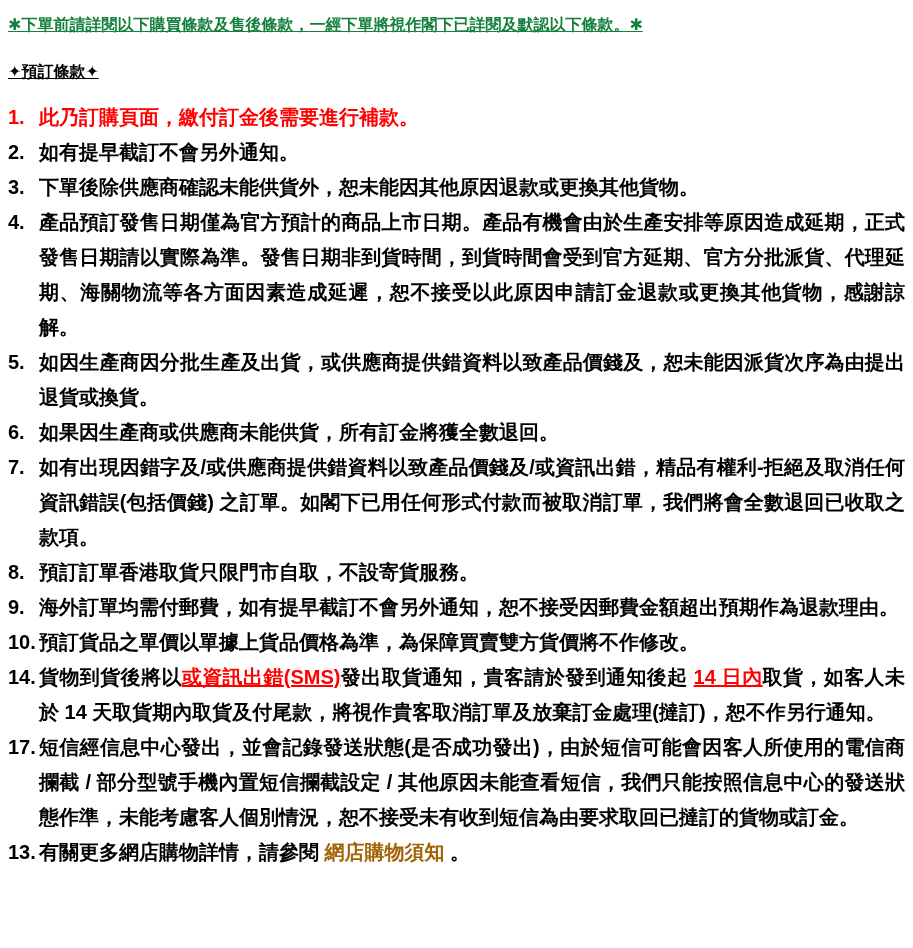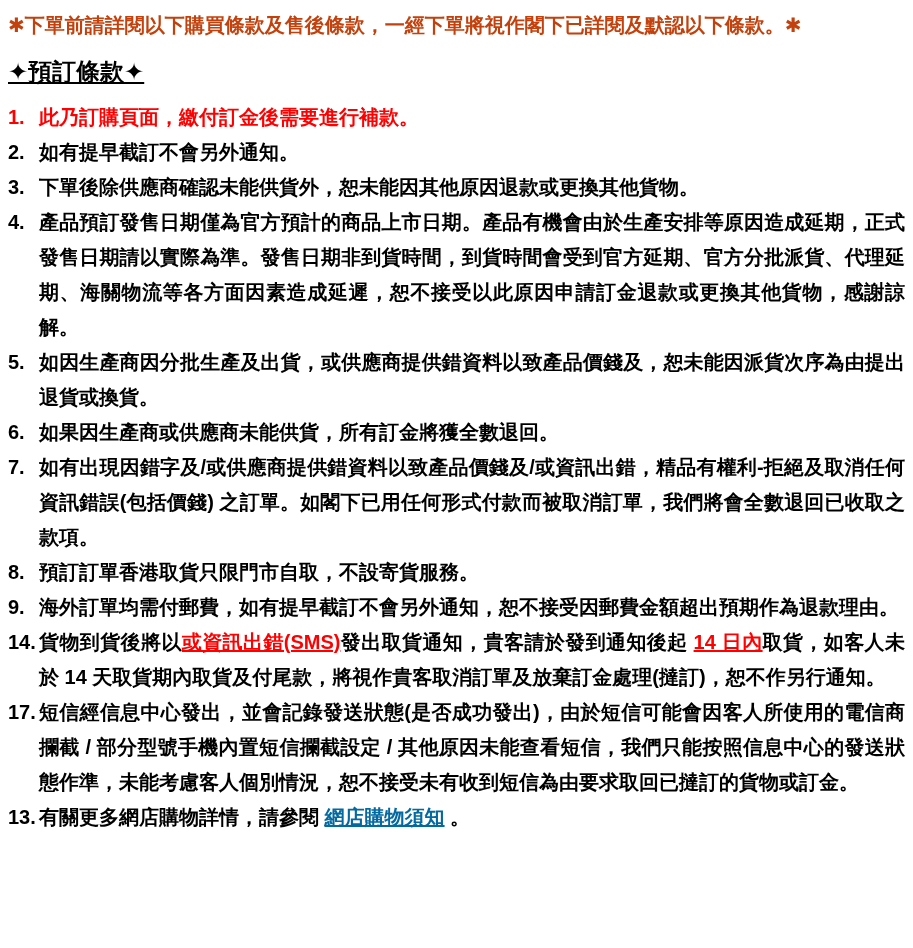--- a/index.html
+++ b/index.html
@@ -7,28 +7,29 @@
   body {
     width: 913px;
     min-height: 948px;
     font-family: "Liberation Sans", "DejaVu Sans", sans-serif;
     font-weight: 700;
     color: #000000;
   }
   .page { padding: 8px 8px 10px 8px; }
 
   .title {
-    color: #c2410c;
-    font-size: 20px;
+    color: #15803d;
+    font-size: 16px;
     line-height: 30px;
+    text-decoration: underline;
     margin: 2px 0 17px 0;
   }
   .section-header {
     color: #000000;
-    font-size: 24px;
+    font-size: 16px;
     line-height: 30px;
     text-decoration: underline;
     margin: 0 0 13px 0;
   }
   .terms { }
   .term {
     display: flex;
     font-size: 20px;
     line-height: 35px;
   }
@@ -39,22 +40,21 @@
   .term .text {
     flex: 1;
     text-align: justify;
   }
   .term.red { color: #ff0000; }
   .hl-red {
     color: #ff0000;
     text-decoration: underline;
   }
   .link {
-    color: #0369a1;
-    text-decoration: underline;
+    color: #a16207;
     cursor: pointer;
   }
 </style>
 </head>
 <body>
 
 <div class="page">
 
   <div class="title">✱下單前請詳閱以下購買條款及售後條款，一經下單將視作閣下已詳閱及默認以下條款。✱</div>
 
@@ -100,20 +100,24 @@
     <div class="term">
       <span class="num">8.</span>
       <span class="text">預訂訂單香港取貨只限門市自取，不設寄貨服務。</span>
     </div>
 
     <div class="term">
       <span class="num">9.</span>
       <span class="text">海外訂單均需付郵費，如有提早截訂不會另外通知，恕不接受因郵費金額超出預期作為退款理由。</span>
     </div>
 
+    <div class="term">
+      <span class="num">10.</span>
+      <span class="text">預訂貨品之單價以單據上貨品價格為準，為保障買賣雙方貨價將不作修改。</span>
+    </div>
 
     <div class="term">
       <span class="num">14.</span>
       <span class="text">
         <span>貨物到貨後將以</span><span class="hl-red">或資訊出錯(SMS)</span><span>發出取貨通知，貴客請於發到通知後起 </span><span class="hl-red">14 日內</span><span>取貨，如客人未於 14 天取貨期內取貨及付尾款，將視作貴客取消訂單及放棄訂金處理(撻訂)，恕不作另行通知。</span>
       </span>
     </div>
 
     <div class="term">
       <span class="num">17.</span>

